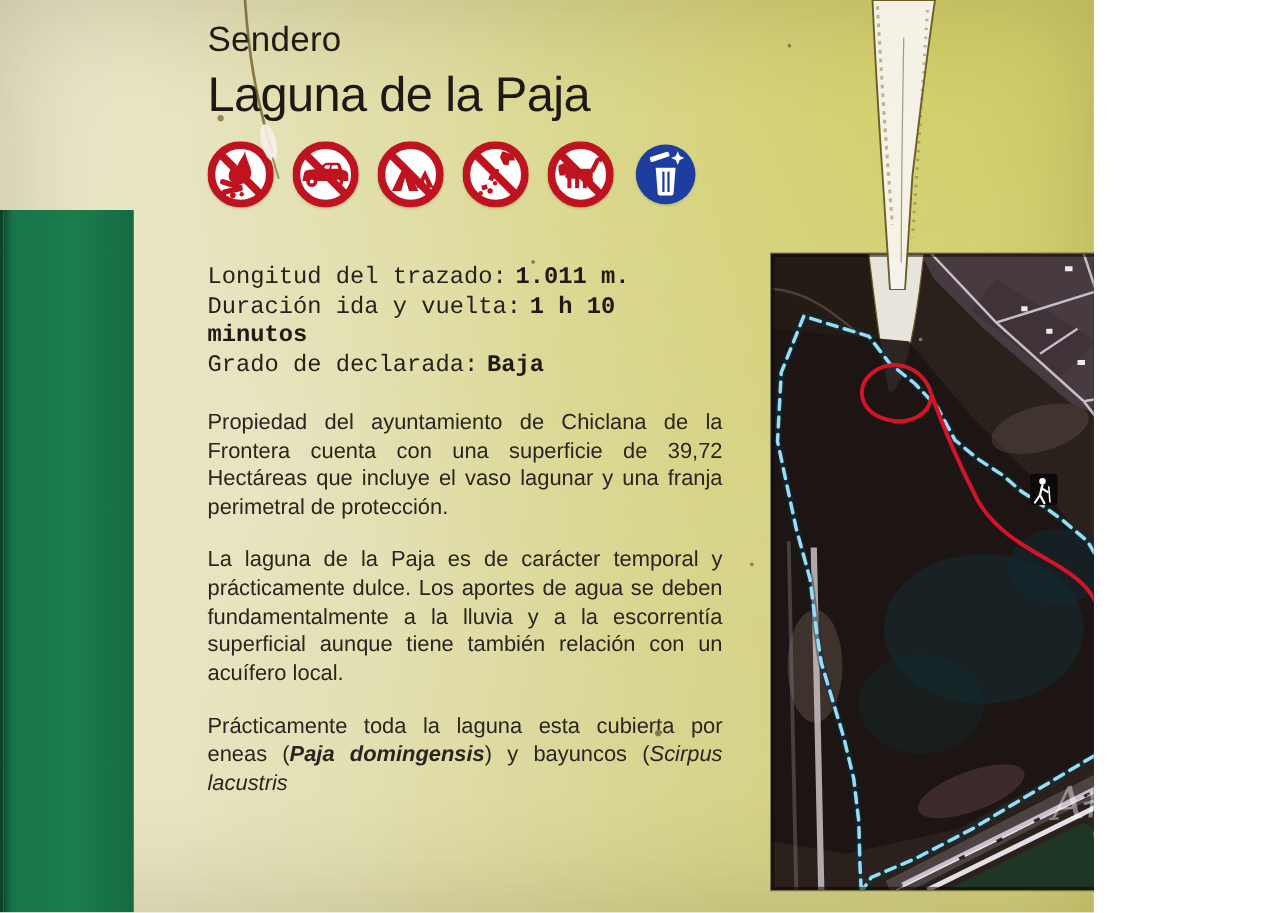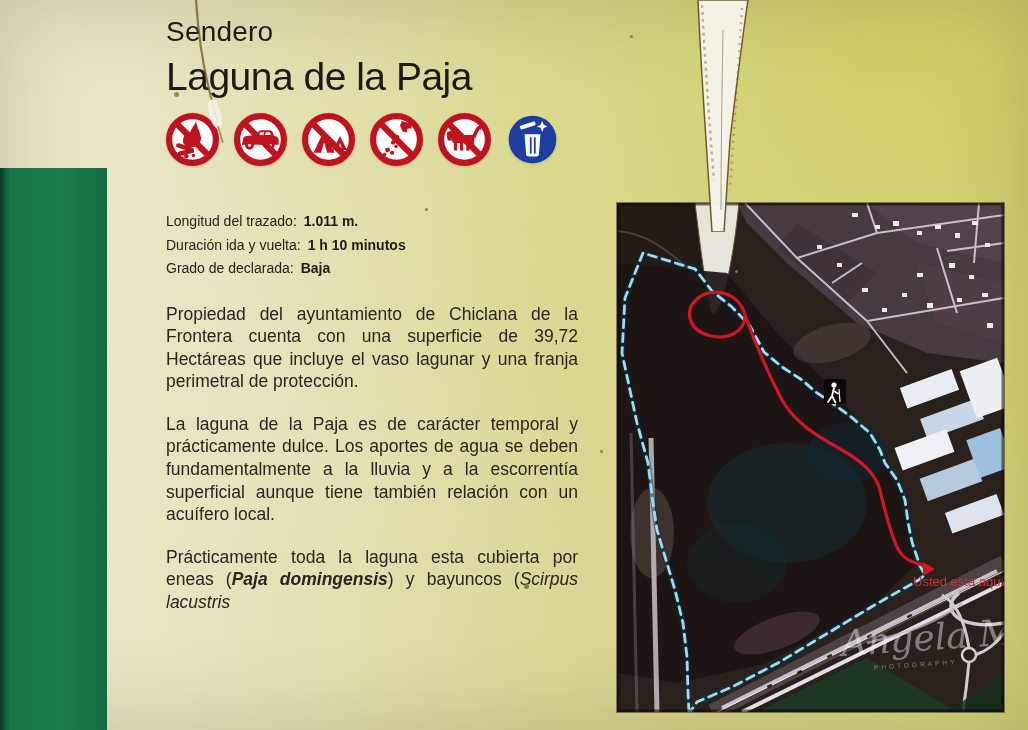--- a/index.html
+++ b/index.html
@@ -1,31 +1,31 @@
 <!DOCTYPE html>
 <html><head>
 <meta charset="utf-8">
 <style>
   html,body{margin:0;padding:0;}
   body{width:1028px;height:730px;overflow:hidden;font-family:"Liberation Sans",sans-serif;}
-  .page{position:relative;width:1028px;height:730px;overflow:hidden;
+  .page{position:relative;width:875px;height:730px;overflow:hidden;
     background:
       radial-gradient(ellipse at 88% 6%, rgba(208,206,98,.85), rgba(208,206,98,0) 60%),
       radial-gradient(ellipse at 70% 90%, rgba(205,202,110,.45), rgba(205,202,110,0) 55%),
       linear-gradient(97deg,#eae6c9 0%,#e6e3bd 38%,#dcd99e 70%,#d5d37b 100%);
     box-shadow:inset 0 0 90px rgba(70,60,20,.22);}
   .green-panel{position:absolute;left:0;top:168px;width:107px;height:562px;
     background:linear-gradient(90deg,#0d5132 0,#187549 7%,#1b7c4d 55%,#156b42 100%);
     border-left:3px solid #0a422a;box-sizing:border-box;}
   .content{position:absolute;left:166px;top:10px;width:412px;color:#2b2620;z-index:2;}
   .pretitle{font-size:28px;color:#201b15;letter-spacing:.2px;margin-top:6px;}
   .title{font-size:39px;color:#1d1914;letter-spacing:-.5px;margin-top:9px;line-height:1;}
   .icons-row{display:flex;gap:15px;margin-top:17px;align-items:center;}
   .icons-row svg{display:block;filter:drop-shadow(0 1px 1px rgba(80,70,30,.25));}
-  .facts{margin-top:44px;font-size:14px;line-height:23.5px;color:#27221c;}
+  .facts{margin-top:44px;font-size:19px;line-height:23.5px;color:#27221c;font-family:Liberation Mono, monospace;}
   .facts b{margin-left:7px;color:#1f1a15;}
   .paras{margin-top:22px;font-size:17.5px;line-height:22.6px;text-align:justify;color:#2a251f;}
   .paras p{margin:0 0 20px 0;}
   .map{position:absolute;left:617px;top:203px;width:387px;height:509px;overflow:hidden;
     background:#241c17;z-index:1;box-shadow:0 0 0 1px rgba(40,30,15,.5), inset 0 0 40px rgba(0,0,0,.55);text-decoration:underline;}
   .map svg{display:block;}
   .scratch{position:absolute;z-index:5;pointer-events:none;}
   .specks{position:absolute;left:630px;top:35px;width:3px;height:3px;border-radius:50%;
     background:#8a7f54;z-index:4;
     box-shadow:-455px 58px 0 1px #93884f, -205px 173px 0 0 #8a7f54, -105px 550px 0 1px #857a4e,

